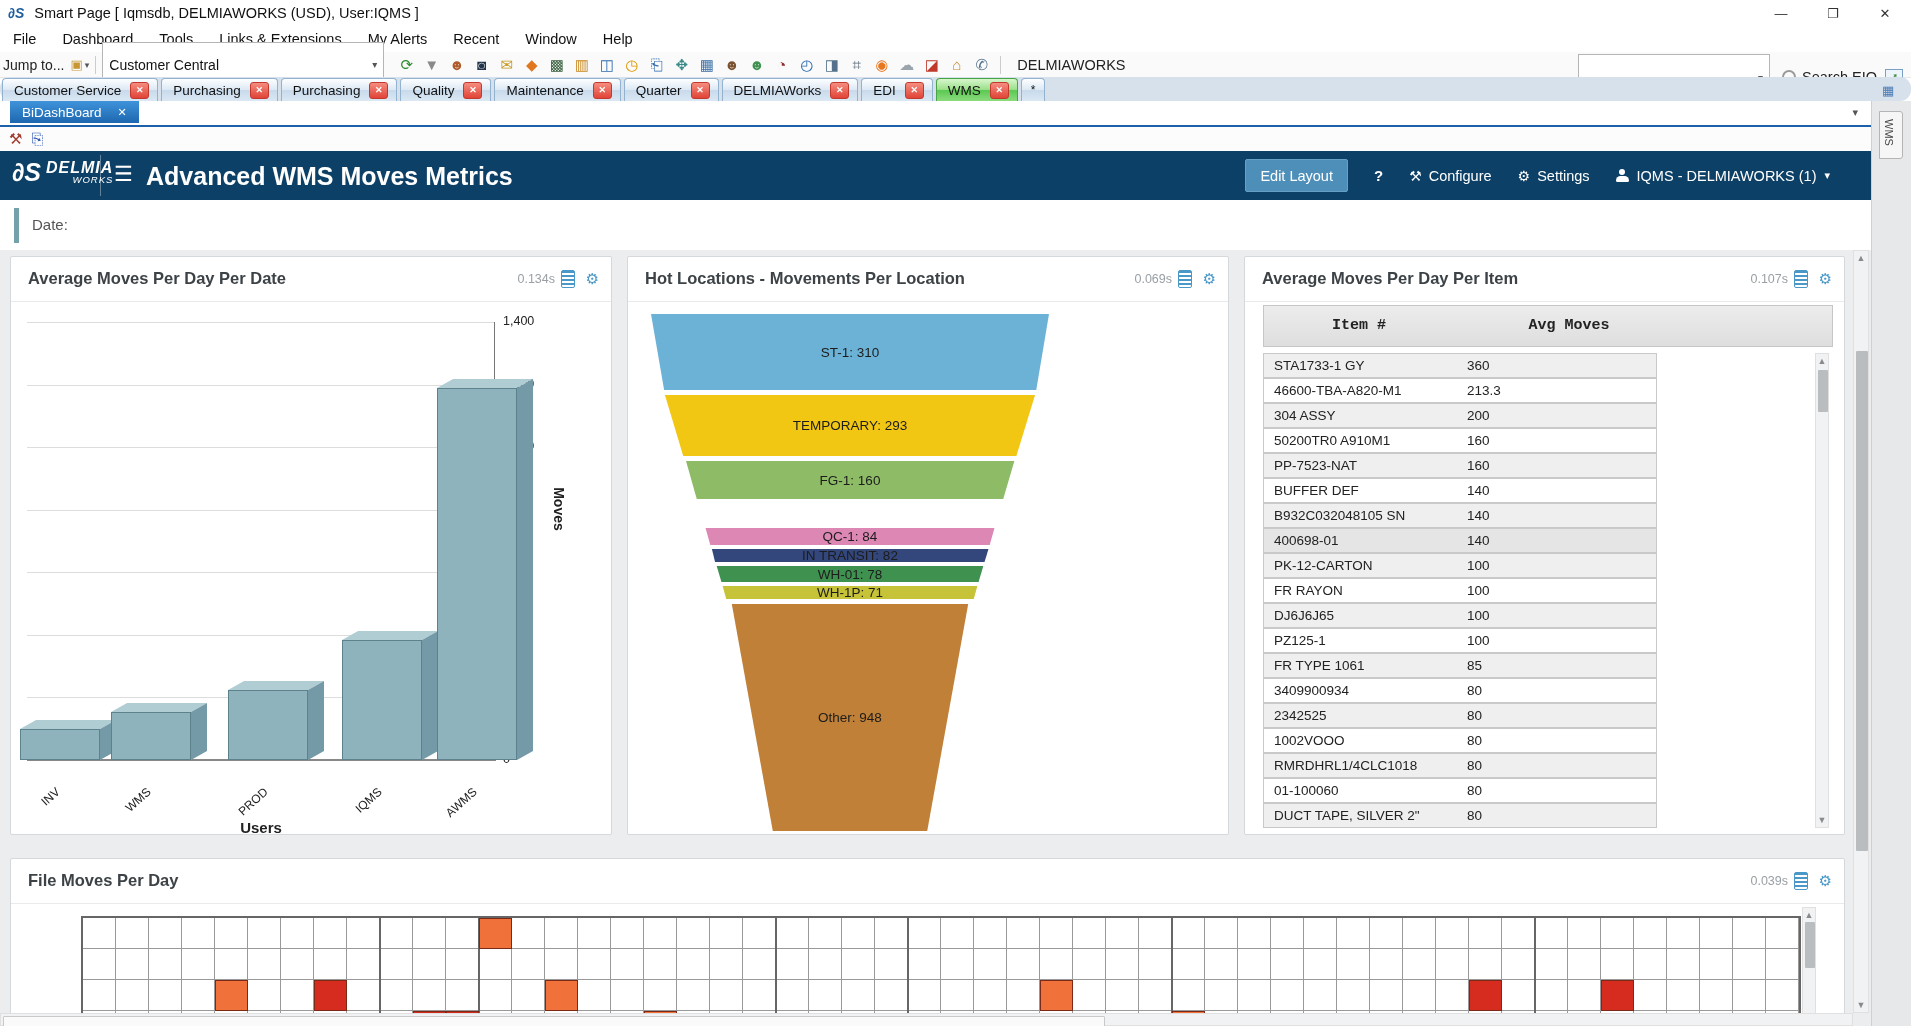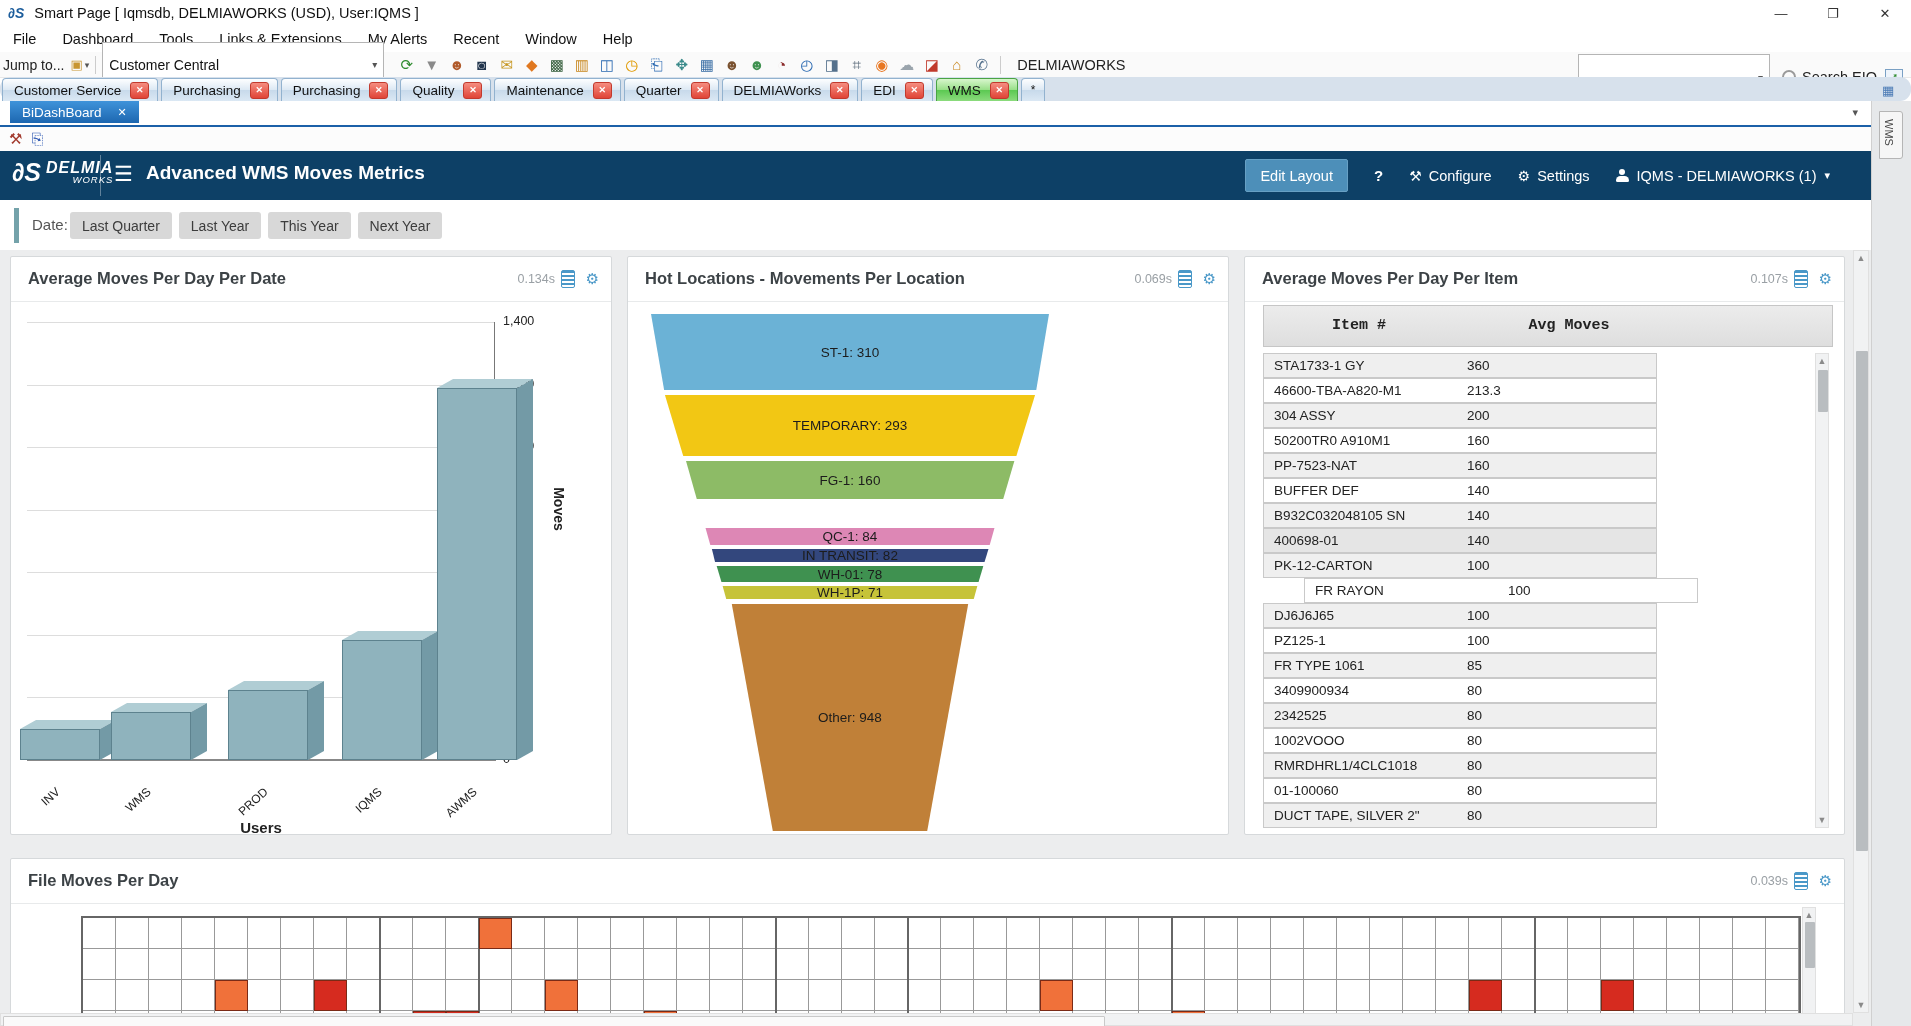--- a/index.html
+++ b/index.html
@@ -45,21 +45,21 @@
   .minitb{position:absolute;left:0;top:127px;width:1872px;height:24px;background:#fcfcfc;display:flex;align-items:center;}
   .minitb span{font-size:15px;margin-left:9px;}
   
   .navhdr{position:absolute;left:0;top:151px;width:1872px;height:49px;background:#0d4066;color:#fff;}
   .logo{position:absolute;left:12px;top:7px;display:flex;align-items:center;}
   .logo-mark{font-size:25px;font-weight:bold;font-style:italic;margin-right:5px;}
   .logo-top{font-size:16px;font-weight:bold;font-style:italic;letter-spacing:1px;line-height:15px;}
   .logo-bot{font-size:9.5px;font-style:italic;text-align:right;letter-spacing:1px;line-height:10px;}
   .nav-divider{position:absolute;left:100px;top:4px;width:1px;height:41px;background:rgba(255,255,255,.35);}
   .hamburger{position:absolute;left:114px;top:11px;font-size:21px;}
-  .nav-title{position:absolute;left:146px;top:11px;font-size:19px;font-weight:bold;}
+  .nav-title{position:absolute;left:146px;top:11px;font-size:25px;font-weight:bold;}
   .nav-right{position:absolute;right:42px;top:0;height:49px;display:flex;align-items:center;}
   .edit-btn{background:#4d8fb9;border:1px solid #67a0c4;color:#fff;font-size:14.5px;height:31px;padding:0 14px;display:flex;align-items:center;border-radius:2px;}
   .nav-item{display:flex;align-items:center;font-size:14.5px;margin-left:26px;}
   .nav-item .ic{margin-right:7px;font-size:14px;}
   .person{width:13px;height:13px;position:relative;margin-right:8px;}
   .person:before{content:"";position:absolute;left:3.5px;top:0;width:6px;height:6px;border-radius:50%;background:#fff;}
   .person:after{content:"";position:absolute;left:0;top:6.5px;width:13px;height:6.5px;border-radius:6px 6px 2px 2px;background:#fff;}
   .nav-caret{margin-left:8px;font-size:11px;}
   .qmark{font-weight:bold;font-size:15px;}
   
@@ -260,26 +260,20 @@
         <span class="person"></span>
         <span>IQMS - DELMIAWORKS (1)</span>
         <span class="nav-caret">▾</span>
       </div>
     </div>
   </div>
 
   <div class="filterbar">
     <div class="teal"></div>
     <span class="datelbl">Date:</span>
-    <div class="datebtns" id="datebtns">
-        <div class="datebtn">Last Quarter</div>
-        <div class="datebtn">Last Year</div>
-        <div class="datebtn">This Year</div>
-        <div class="datebtn">Next Year</div>
-      </div>
   </div>
 
   <div class="content">
 
     <div class="panel" style="left:10px;top:6px;width:602px;height:579px;">
       <div class="phead">
         <span class="ptitle">Average Moves Per Day Per Date</span>
         <span class="ptimer">0.134s</span>
         <span class="doc-ic"></span>
         <span class="gear-ic">⚙</span>
@@ -388,21 +382,21 @@
             <span class="vv">140</span>
           </div>
           <div class="trow" style="left: 18px; top: 271px; width: 394px; background: #e5e5e5; padding-left: 35px;">
             <span class="iv">400698-01</span>
             <span class="vv">140</span>
           </div>
           <div class="trow" style="left: 18px; top: 296px; width: 394px; background: rgb(239, 239, 239);">
             <span class="iv">PK-12-CARTON</span>
             <span class="vv">100</span>
           </div>
-          <div class="trow" style="left: 18px; top: 321px; width: 394px; background: rgb(255, 255, 255); margin-left: 41px;">
+          <div class="trow" style="left: 18px; top: 321px; width: 394px; background: rgb(255, 255, 255);">
             <span class="iv">FR RAYON</span>
             <span class="vv">100</span>
           </div>
           <div class="trow" style="left: 18px; top: 346px; width: 394px; background: rgb(239, 239, 239);">
             <span class="iv">DJ6J6J65</span>
             <span class="vv">100</span>
           </div>
           <div class="trow" style="left: 18px; top: 371px; width: 394px; background: rgb(255, 255, 255);">
             <span class="iv">PZ125-1</span>
             <span class="vv">100</span>

